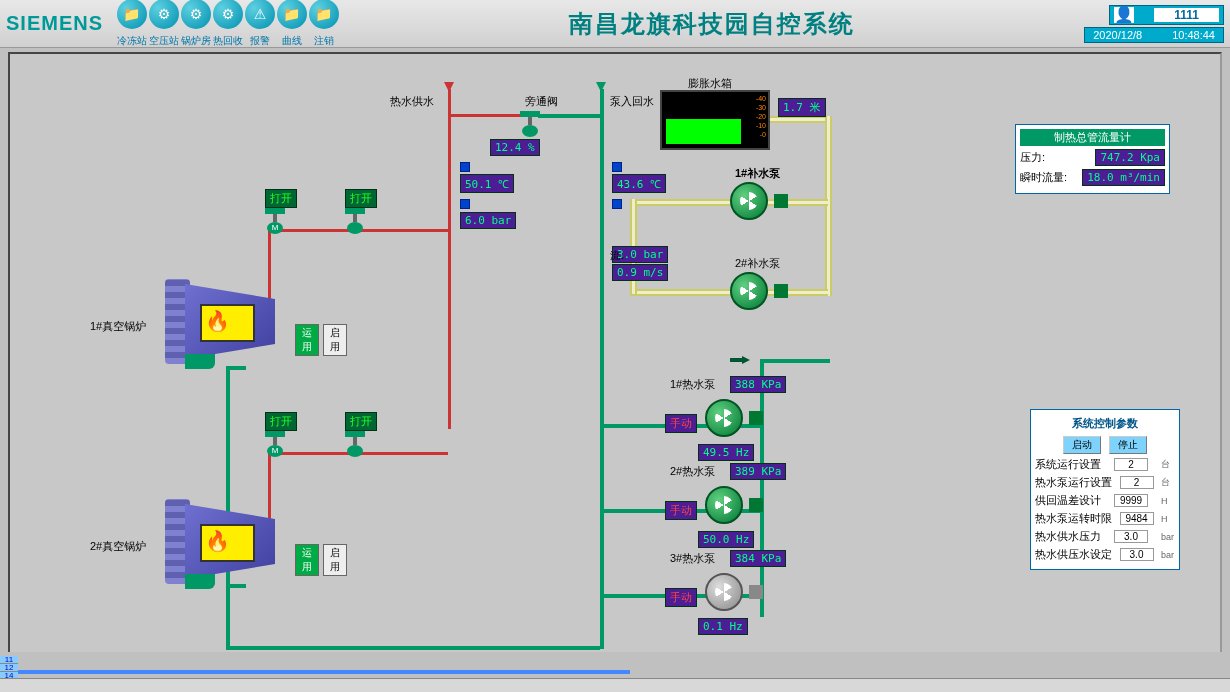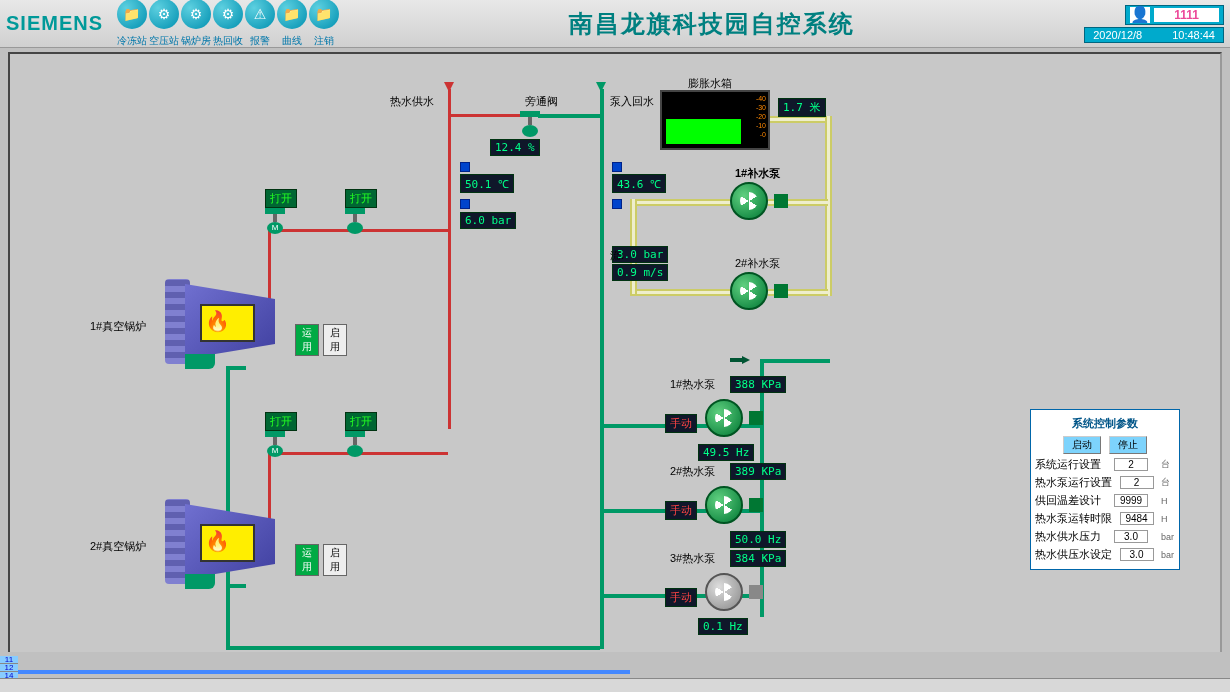--- a/index.html
+++ b/index.html
@@ -9,21 +9,21 @@
 .header { height: 48px; background: linear-gradient(#e8e8e8, #d0d0d0); border-bottom: 1px solid #999; display: flex; align-items: center; padding: 0 6px; }
 .logo { color: #009999; font-weight: bold; font-size: 20px; letter-spacing: 1px; margin-right: 14px; }
 .nav-btns { display: flex; gap: 2px; }
 .nav-btn { display: flex; flex-direction: column; align-items: center; cursor: pointer; }
 .nav-icon { width: 30px; height: 30px; border-radius: 50%; background: radial-gradient(circle at 30% 30%, #5dd0e0, #0090b0); display: flex; align-items: center; justify-content: center; color: #fff; font-size: 14px; }
 .nav-label { font-size: 10px; color: #0077aa; margin-top: 5px; }
 .title { flex: 1; text-align: center; color: #008080; font-size: 24px; font-weight: bold; letter-spacing: 2px; }
 .user-box { display: flex; flex-direction: column; align-items: flex-end; gap: 2px; }
 .user-row { display: flex; align-items: center; background: #00aacc; padding: 1px 4px; border: 1px solid #006680; }
 .user-icon { width: 20px; height: 16px; background: #fff; margin-right: 4px; display: flex; align-items: center; justify-content: center; }
-.user-id { background: #fff; color: #ec4899; padding: 0 20px; font-size: 12px; font-weight: bold; }
+.user-id { background: #fff; color: #0369a1; padding: 0 20px; font-size: 12px; font-weight: bold; margin-left: 16px; }
 .datetime { background: #00aacc; color: #fff; font-size: 11px; padding: 1px 8px; border: 1px solid #006680; display: flex; gap: 30px; }
 
 
 .canvas { position: absolute; top: 52px; left: 8px; right: 8px; bottom: 30px; background: #c8c8c8; border: 2px inset #999; }
 .canvas > * { position: absolute; }
 
 
 .boiler { width: 120px; height: 90px; }
 .boiler-body { position: absolute; left: 20px; top: 5px; width: 90px; height: 75px; background: linear-gradient(135deg, #7070d0, #4040a0); clip-path: polygon(0 0, 100% 20%, 100% 80%, 0 100%); }
 .boiler-fan { position: absolute; left: 0; top: 0; width: 25px; height: 85px; background: repeating-linear-gradient(0deg, #8080d0 0 6px, #6060b0 6px 12px); border-radius: 4px; }
@@ -38,21 +38,21 @@
 
 
 .pump { width: 48px; height: 42px; }
 .pump-body { width: 38px; height: 38px; border-radius: 50%; background: radial-gradient(circle at 35% 35%, #60d080, #007733); border: 2px solid #005522; position: relative; }
 .pump-gray .pump-body { background: radial-gradient(circle at 35% 35%, #ddd, #888); border-color: #555; }
 .pump-outlet { position: absolute; right: -10px; top: 12px; width: 14px; height: 14px; background: #007733; }
 .pump-gray .pump-outlet { background: #888; }
 .pump-blades { position: absolute; left: 8px; top: 8px; width: 18px; height: 18px; background: conic-gradient(#fff 0 60deg, transparent 60deg 120deg, #fff 120deg 180deg, transparent 180deg 240deg, #fff 240deg 300deg, transparent 300deg); border-radius: 50%; }
 
 
-.val { background: #0f172a; color: #00ff88; font-size: 11px; padding: 1px 4px; border: 1px solid #003311; font-family: monospace; white-space: nowrap; }
+.val { background: #4c1d95; color: #00ff88; font-size: 11px; padding: 1px 4px; border: 1px solid #003311; font-family: monospace; white-space: nowrap; }
 .val-open { background: #006633; color: #22ff22; }
 .val-red { color: #ff4444; }
 .label-sm { font-size: 11px; color: #000; }
 
 
 .valve { width: 20px; height: 26px; }
 .valve-top { width: 20px; height: 6px; background: #009966; }
 .valve-stem { width: 4px; height: 8px; background: #666; margin: 0 auto; }
 .valve-wheel { width: 16px; height: 12px; background: #009966; border-radius: 50%; margin: 0 auto; }
 .valve-m { font-size: 8px; color: #fff; text-align: center; line-height: 12px; }
@@ -304,33 +304,44 @@
 
   <span class="label-sm" style="left:660px; top:410px;">2#热水泵</span>
   <span class="val" style="left:720px; top:409px;">389 KPa</span>
   <div class="pump" style="left:695px; top:432px;">
       <div class="pump-body">
         <div class="pump-blades"></div>
       </div>
       <div class="pump-outlet"></div>
     </div>
   <span class="val val-red" style="left:655px; top:447px;">手动</span>
-  <span class="val" style="left:688px; top:477px;margin-left:32px;">50.0  Hz</span>
+  <span class="val" style="left:688px; top:477px;">50.0  Hz</span>
 
   <span class="label-sm" style="left:660px; top:497px;">3#热水泵</span>
   <span class="val" style="left:720px; top:496px;">384 KPa</span>
   <div class="pump pump-gray" style="left:695px; top:519px;">
       <div class="pump-body">
         <div class="pump-blades"></div>
       </div>
       <div class="pump-outlet"></div>
     </div>
   <span class="val val-red" style="left:655px; top:534px;">手动</span>
   <span class="val" style="left:688px; top:564px;">0.1  Hz</span>
 
+  <div class="panel" style="left:1005px; top:70px; width:155px;">
+    <div class="panel-title">制热总管流量计</div>
+    <div class="panel-row">
+        <span>压力:</span>
+        <span class="val">747.2  Kpa</span>
+      </div>
+    <div class="panel-row">
+        <span>瞬时流量:</span>
+        <span class="val">18.0  m³/min</span>
+      </div>
+  </div>
 
   <div class="panel" style="left:1020px; top:355px; width:150px;">
     <div class="panel-title-white">系统控制参数</div>
     <div class="panel-row" style="justify-content:center; gap:8px;">
       <span class="btn">启动</span>
       <span class="btn">停止</span>
     </div>
     <div class="panel-row">
         <span>系统运行设置</span>
         <input value="2" style="">

